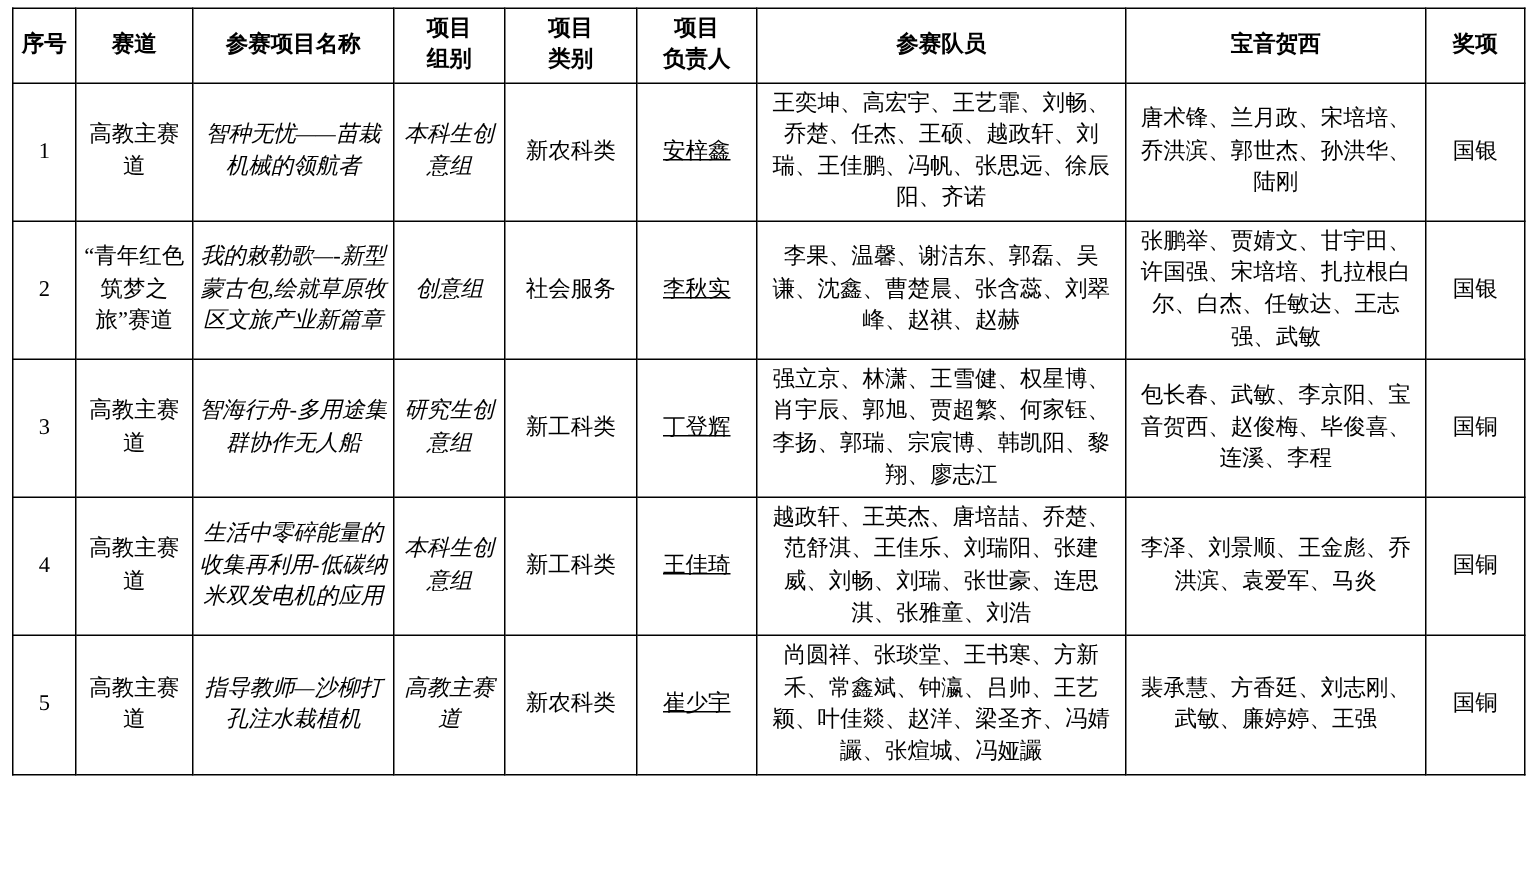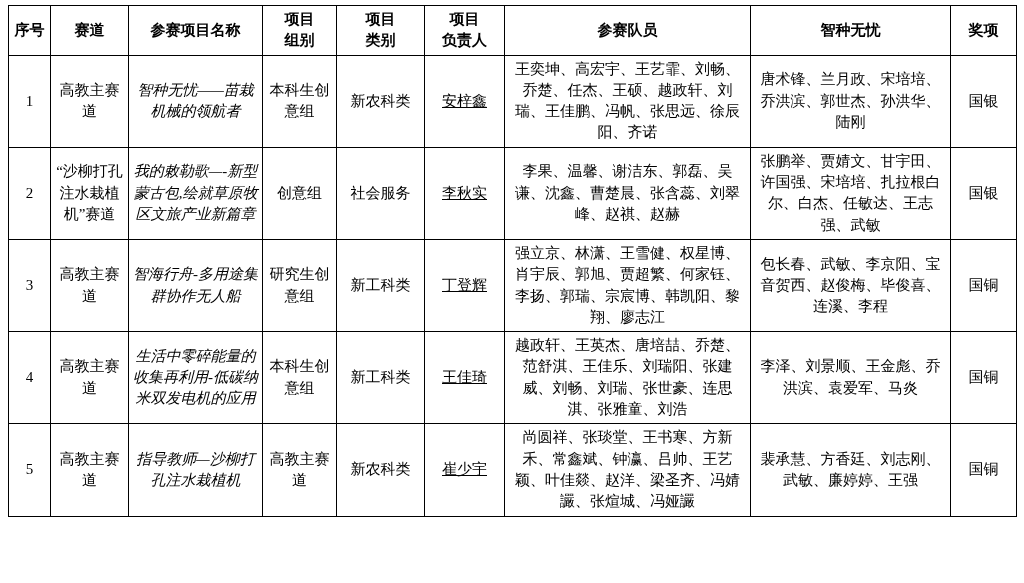--- a/index.html
+++ b/index.html
@@ -49,21 +49,21 @@
   col.c-group   { width: 74px; }
   col.c-cat     { width: 88px; }
   col.c-leader  { width: 80px; }
   col.c-members { width: 246px; }
   col.c-teachers{ width: 200px; }
   col.c-award   { width: 66px; }
 
   td.seq       { font-size: 15px; }
   td.track     { font-size: 15px; }
   td.project   { text-align: left; font-size: 15px; padding-left: 8px; padding-right: 6px; font-style: italic; }
-  td.group     { font-size: 15px; }
+  td.group     { font-size: 15px; font-style: italic; }
   td.cat       { font-size: 15px; margin-left: 34px; }
   td.leader    { font-size: 15px; text-decoration: underline; }
   td.members   { text-align: left; font-size: 15px; padding-left: 7px; padding-right: 5px; margin-top: 36px; }
   td.teachers  { text-align: left; font-size: 15px; padding-left: 7px; padding-right: 5px; }
   td.award     { font-size: 15px; margin-left: 28px; }
 
   .hdr-two-line { white-space: pre-line; }
 </style>
 </head>
 <body>
@@ -86,39 +86,39 @@
         <th class="hdr-two-line">序号</th>
         <th>赛道</th>
         <th>参赛项目名称</th>
         <th class="hdr-two-line">项目
 组别</th>
         <th class="hdr-two-line">项目
 类别</th>
         <th class="hdr-two-line">项目
 负责人</th>
         <th>参赛队员</th>
-        <th>智种无忧</th>
+        <th>宝音贺西</th>
         <th>奖项</th>
       </tr>
     </thead>
     <tbody>
       <tr>
         <td class="seq">1</td>
         <td class="track">高教主赛道</td>
         <td class="project">智种无忧——苗栽机械的领航者</td>
         <td class="group">本科生创意组</td>
         <td class="cat">新农科类</td>
         <td class="leader">安梓鑫</td>
         <td class="members">王奕坤、高宏宇、王艺霏、刘畅、乔楚、任杰、王硕、越政轩、刘瑞、王佳鹏、冯帆、张思远、徐辰阳、齐诺</td>
         <td class="teachers">唐术锋、兰月政、宋培培、乔洪滨、郭世杰、孙洪华、陆刚</td>
         <td class="award">国银</td>
       </tr>
       <tr>
         <td class="seq">2</td>
-        <td class="track">“沙柳打孔注水栽植机”赛道</td>
+        <td class="track">“青年红色筑梦之旅”赛道</td>
         <td class="project">我的敕勒歌—-新型蒙古包,绘就草原牧区文旅产业新篇章</td>
         <td class="group">创意组</td>
         <td class="cat">社会服务</td>
         <td class="leader">李秋实</td>
         <td class="members">李果、温馨、谢洁东、郭磊、吴谦、沈鑫、曹楚晨、张含蕊、刘翠峰、赵祺、赵赫</td>
         <td class="teachers">张鹏举、贾婧文、甘宇田、许国强、宋培培、扎拉根白尔、白杰、任敏达、王志强、武敏</td>
         <td class="award">国银</td>
       </tr>
       <tr>
         <td class="seq">3</td>

